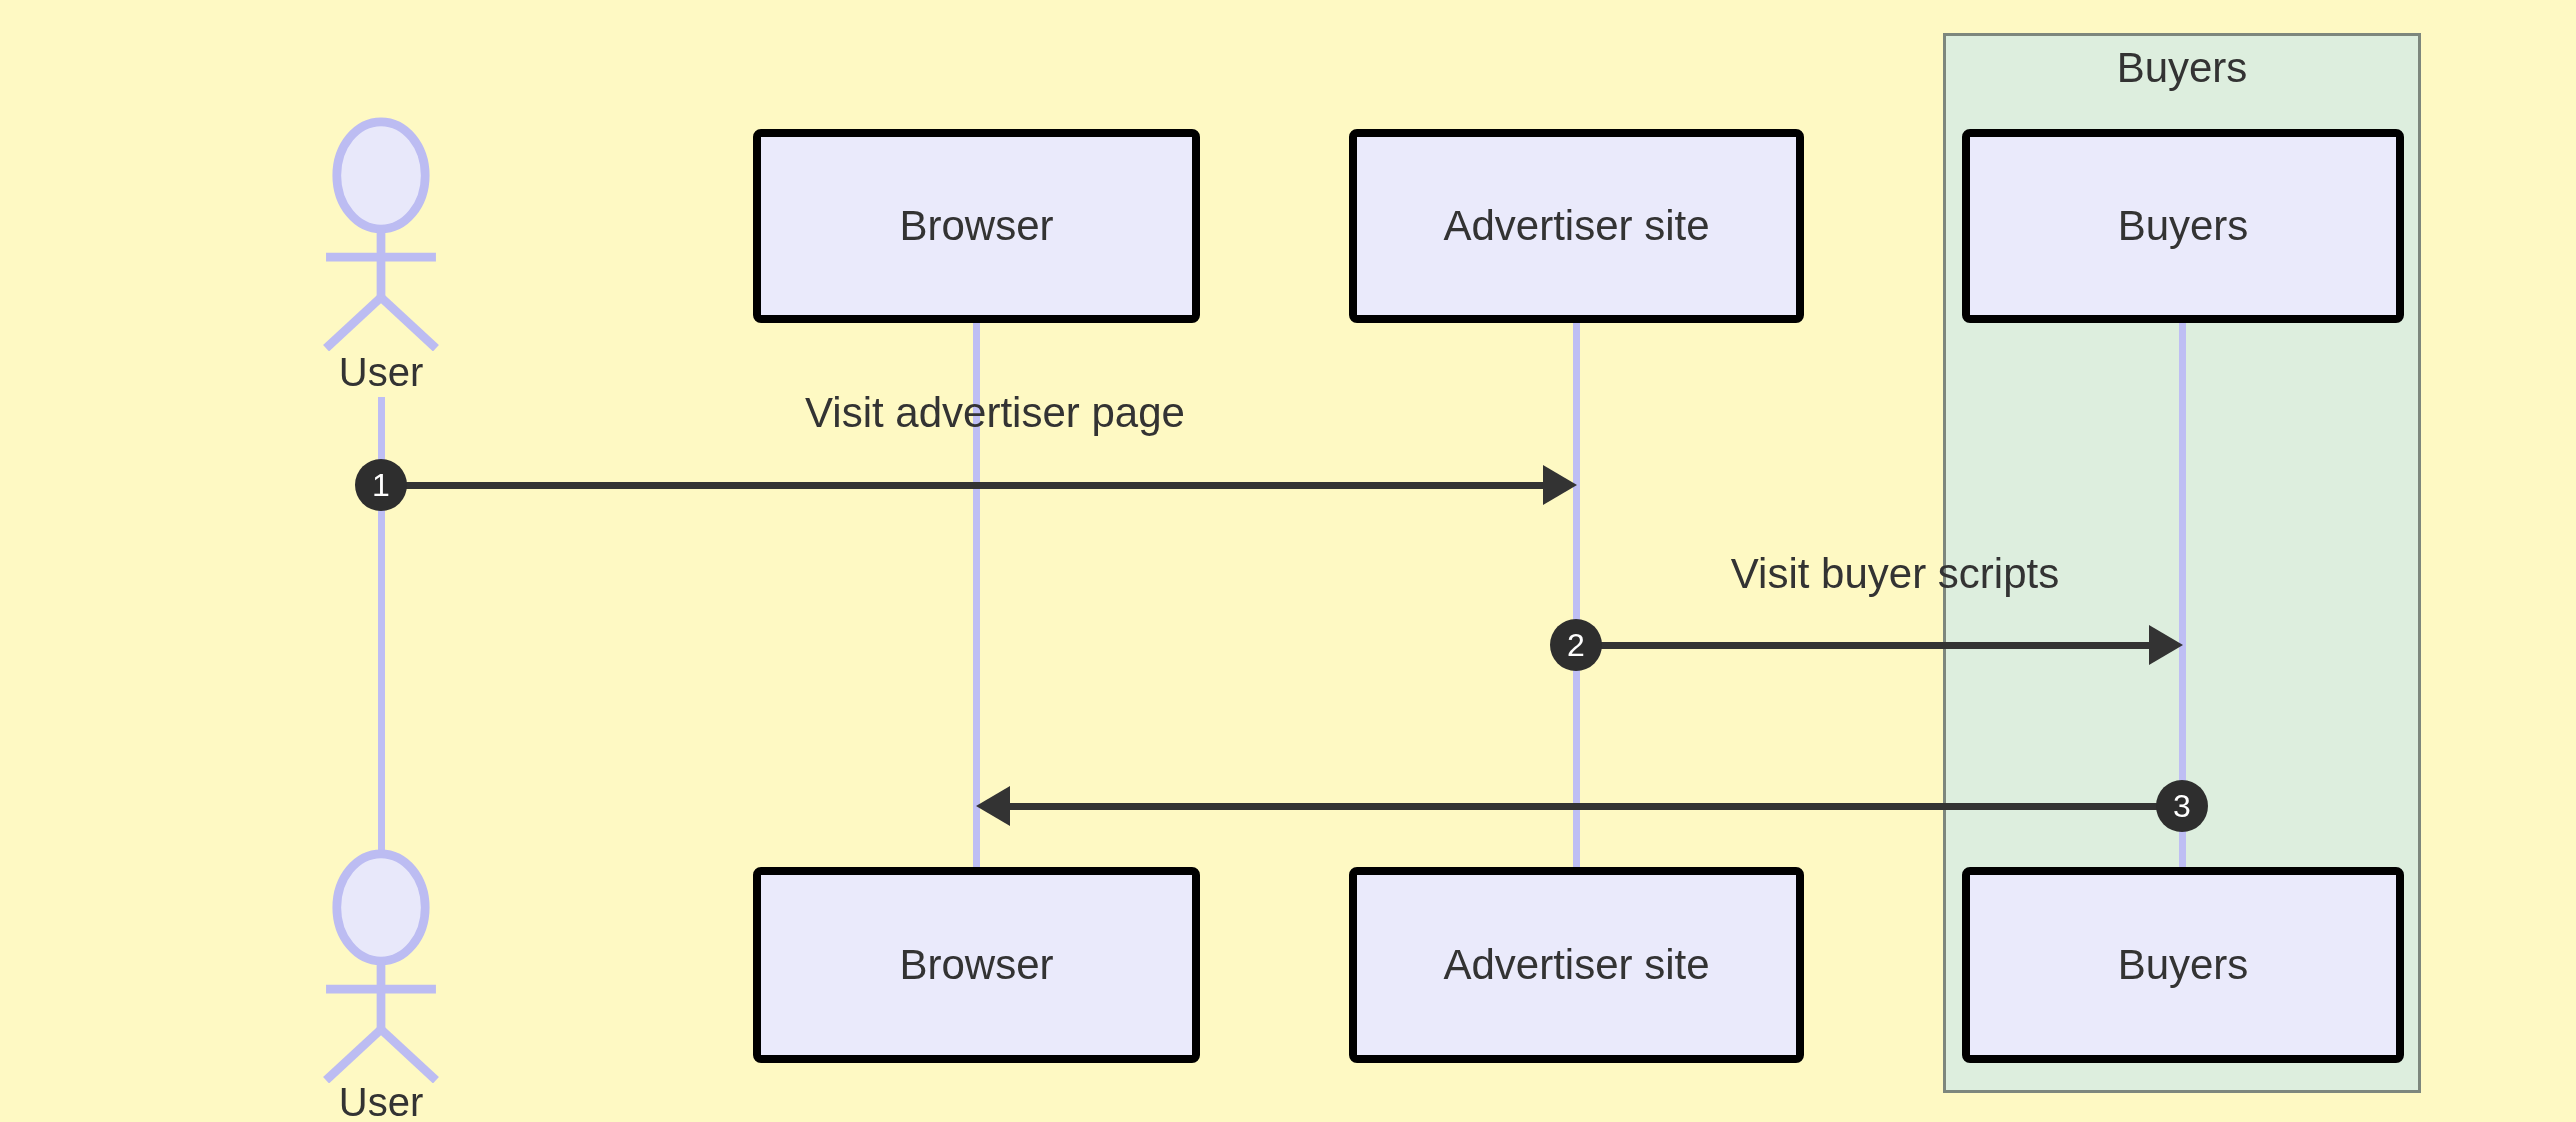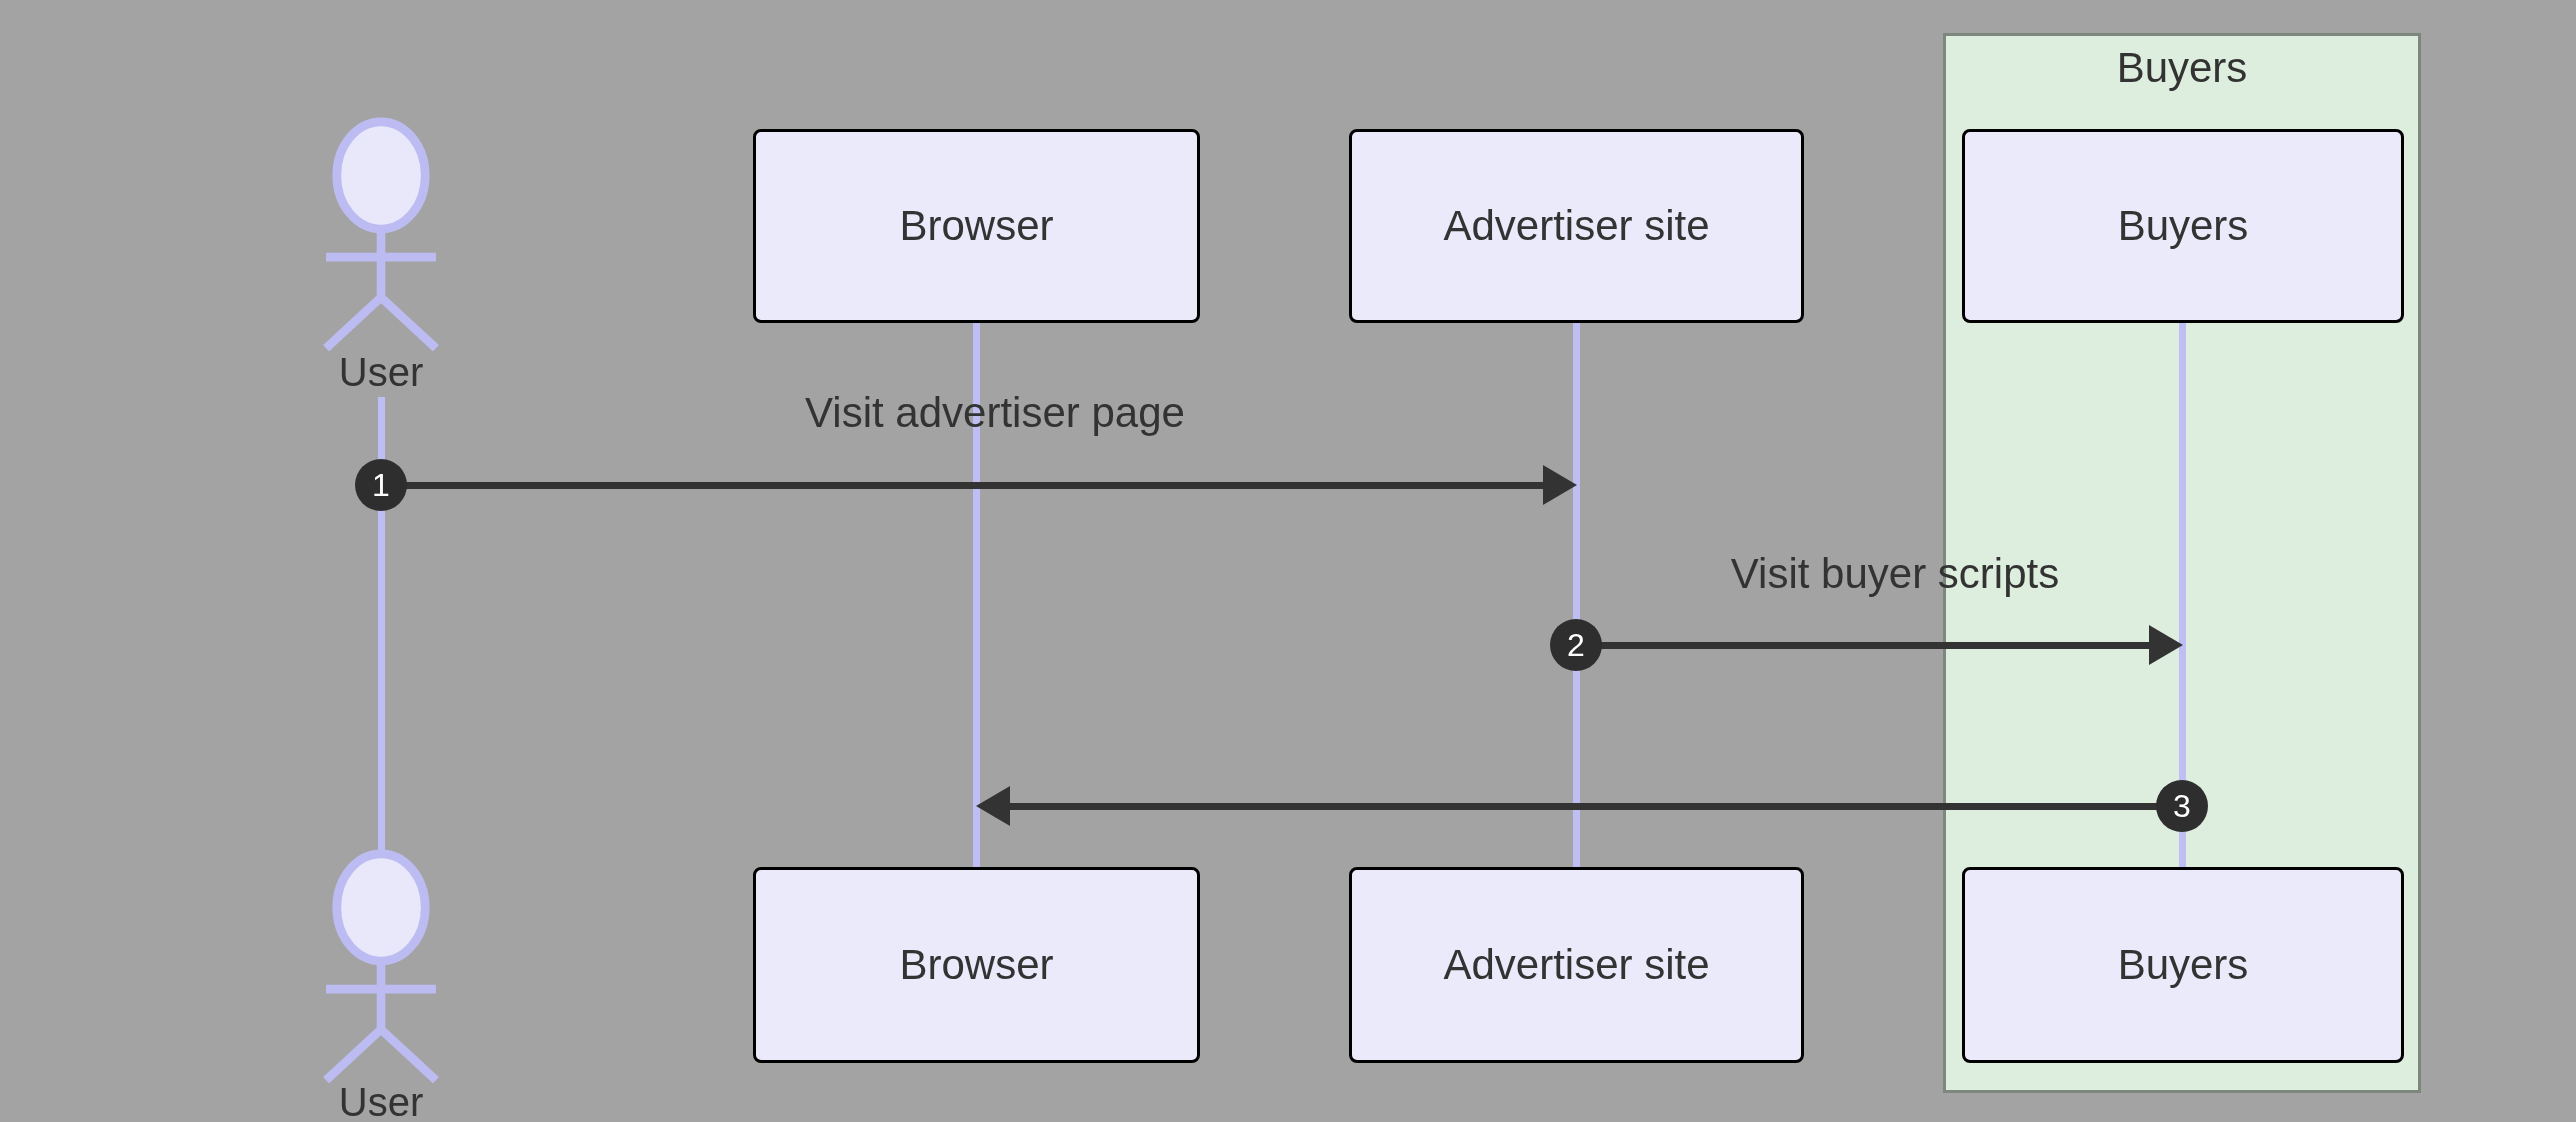--- a/index.html
+++ b/index.html
@@ -5,21 +5,21 @@
   html, body {
     margin: 0;
     padding: 0;
     background: #ffffff;
     font-family: "Liberation Sans", "DejaVu Sans", sans-serif;
   }
   #canvas {
     position: relative;
     width: 2576px;
     height: 1123px;
-    background: #a3a3a3;
+    background: #fef9c3;
     overflow: hidden;
     color: #333333;
   }
   .abs { position: absolute; }
 
   
   .group-rect {
     background: #DDEEDE;
     border: 3.4px solid #7D877D;
     box-sizing: border-box;
@@ -37,21 +37,21 @@
   
   .lifeline {
     width: 6.7px;
     background: #BEBEF4;
     z-index: 2;
   }
 
   
   .pbox {
     background: #EAEAFB;
-    border: 3px solid #000000;
+    border: 8px solid #000000;
     border-radius: 8px;
     box-sizing: border-box;
     display: flex;
     align-items: center;
     justify-content: center;
     z-index: 3;
   }
   .pbox .plabel {
     font-size: 42px;
     color: #333333;

